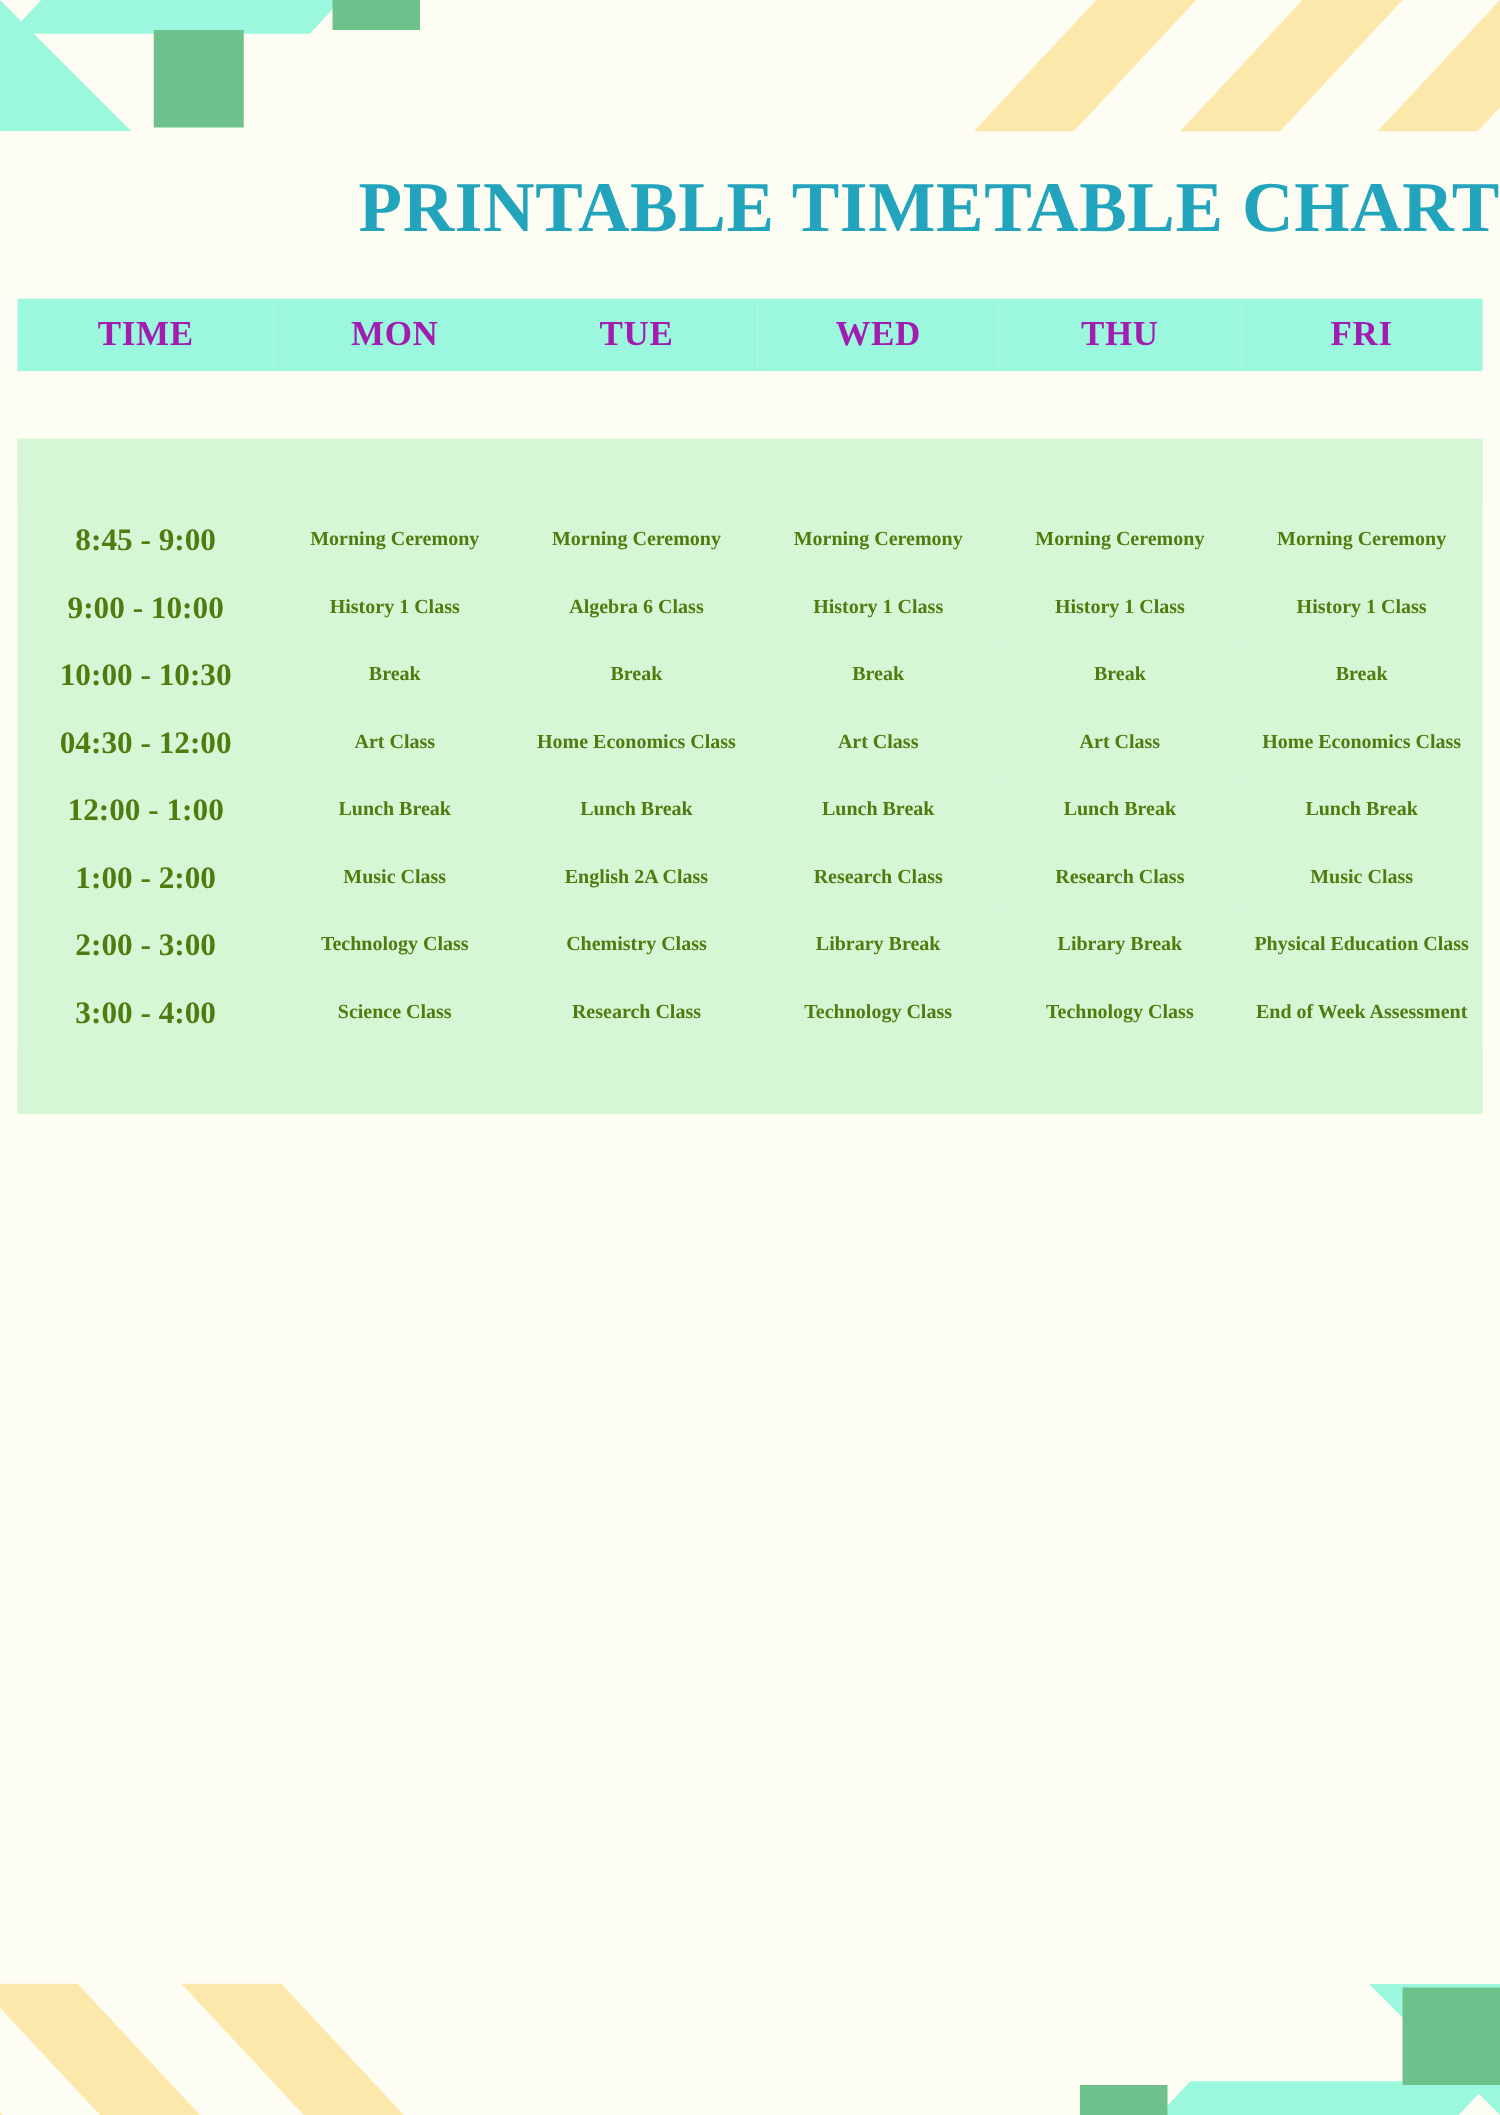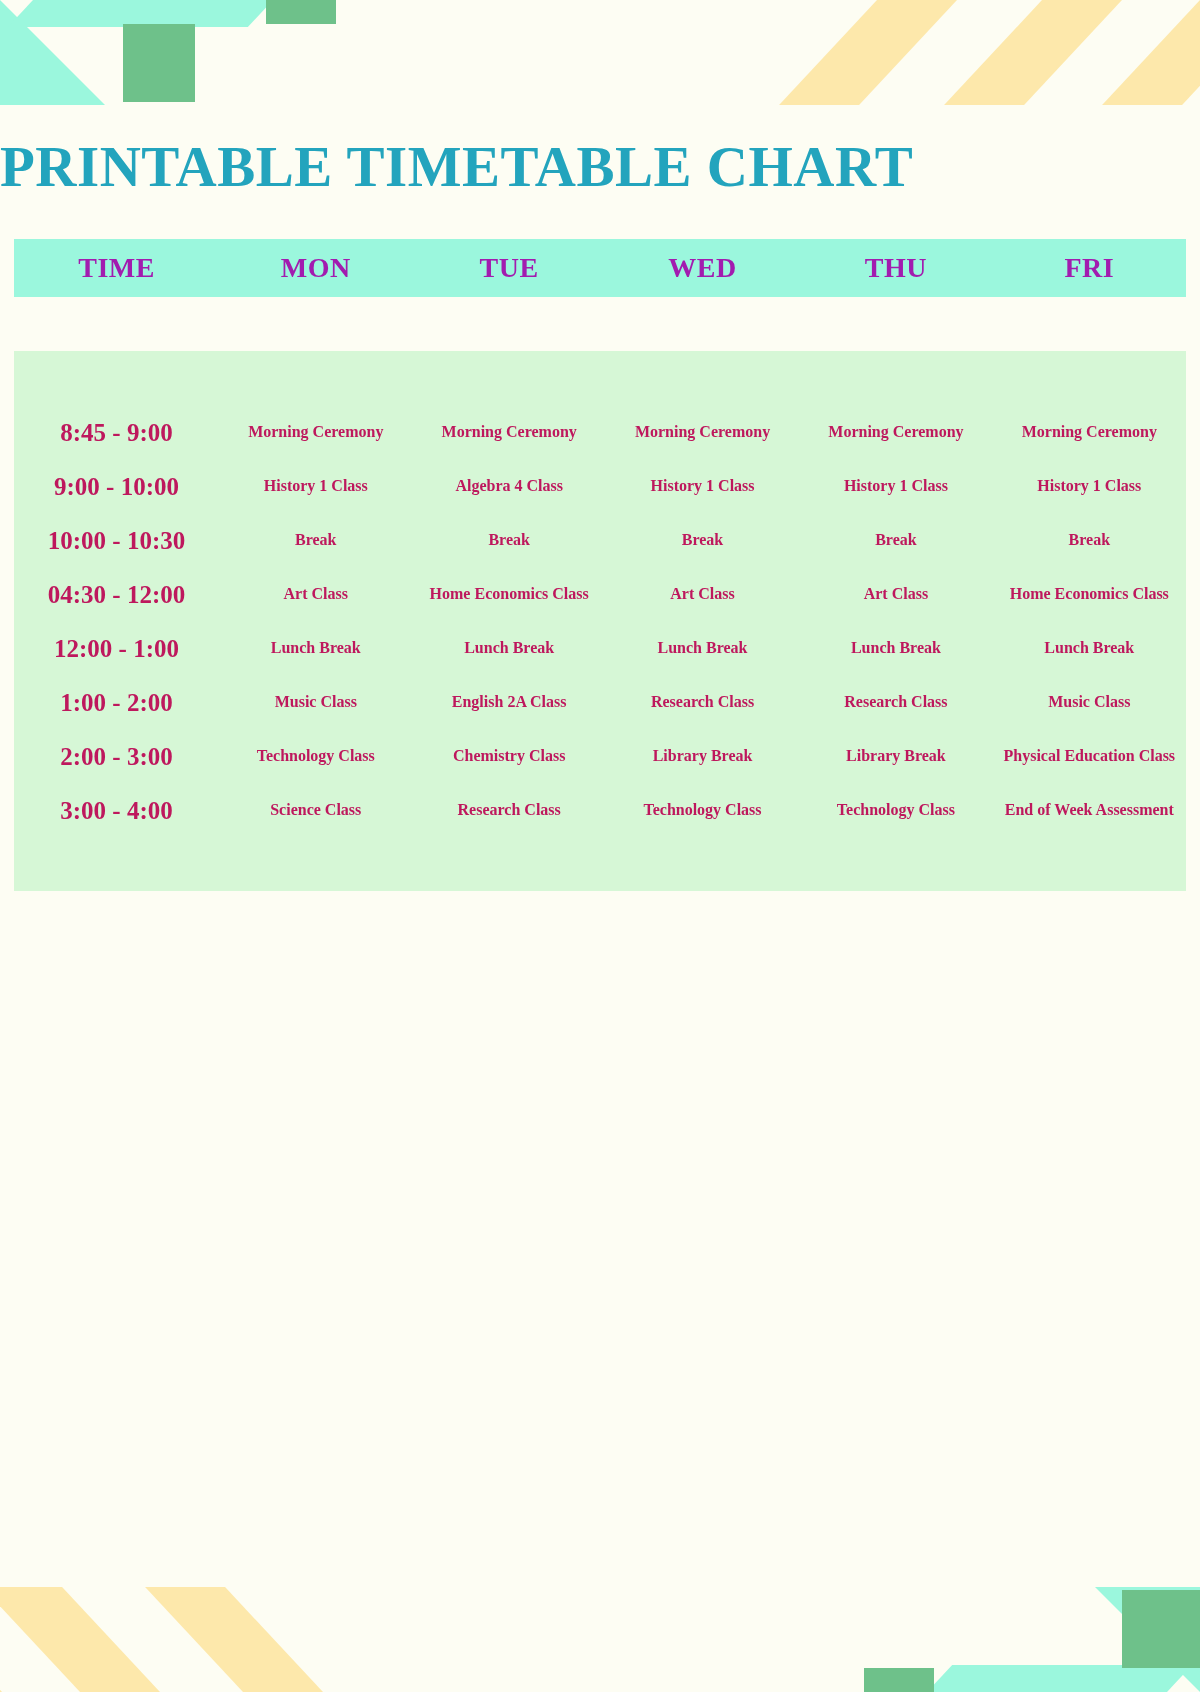--- a/index.html
+++ b/index.html
@@ -100,21 +100,21 @@
     background: #6ec18a;
   }
 
   
   .page {
     position: relative;
     z-index: 2;
   }
 
   .chart-title {
-    text-align: left;
+    text-align: right;
     color: #23a4bd;
     font-size: 57px;
     font-weight: bold;
     letter-spacing: 0.5px;
     margin: 0;
     padding-top: 138px;
     line-height: 1;
   }
 
   .table-wrap {
@@ -151,21 +151,21 @@
   table.timetable tbody.body-grid {
     background: #d6f7d6;
   }
   .body-bg {
     background: #d6f7d6;
   }
 
   table.timetable tbody td {
     text-align: center;
     vertical-align: middle;
-    color: #be185d;
+    color: #4d7c0f;
     font-weight: bold;
     padding: 0 2px;
     height: 54px;
     line-height: 1.08;
   }
   td.time-cell {
     font-size: 25px;
     white-space: nowrap;
   }
   td.slot-cell {
@@ -236,21 +236,21 @@
           <td class="slot-cell">Morning Ceremony</td>
           <td class="slot-cell">Morning Ceremony</td>
           <td class="slot-cell">Morning Ceremony</td>
           <td class="slot-cell">Morning Ceremony</td>
           <td class="slot-cell">Morning Ceremony</td>
         </tr>
 
         <tr>
           <td class="time-cell">9:00 - 10:00</td>
           <td class="slot-cell">History 1 Class</td>
-          <td class="slot-cell">Algebra 4 Class</td>
+          <td class="slot-cell">Algebra 6 Class</td>
           <td class="slot-cell">History 1 Class</td>
           <td class="slot-cell">History 1 Class</td>
           <td class="slot-cell">History 1 Class</td>
         </tr>
 
         <tr>
           <td class="time-cell">10:00 - 10:30</td>
           <td class="slot-cell">Break</td>
           <td class="slot-cell">Break</td>
           <td class="slot-cell">Break</td>

